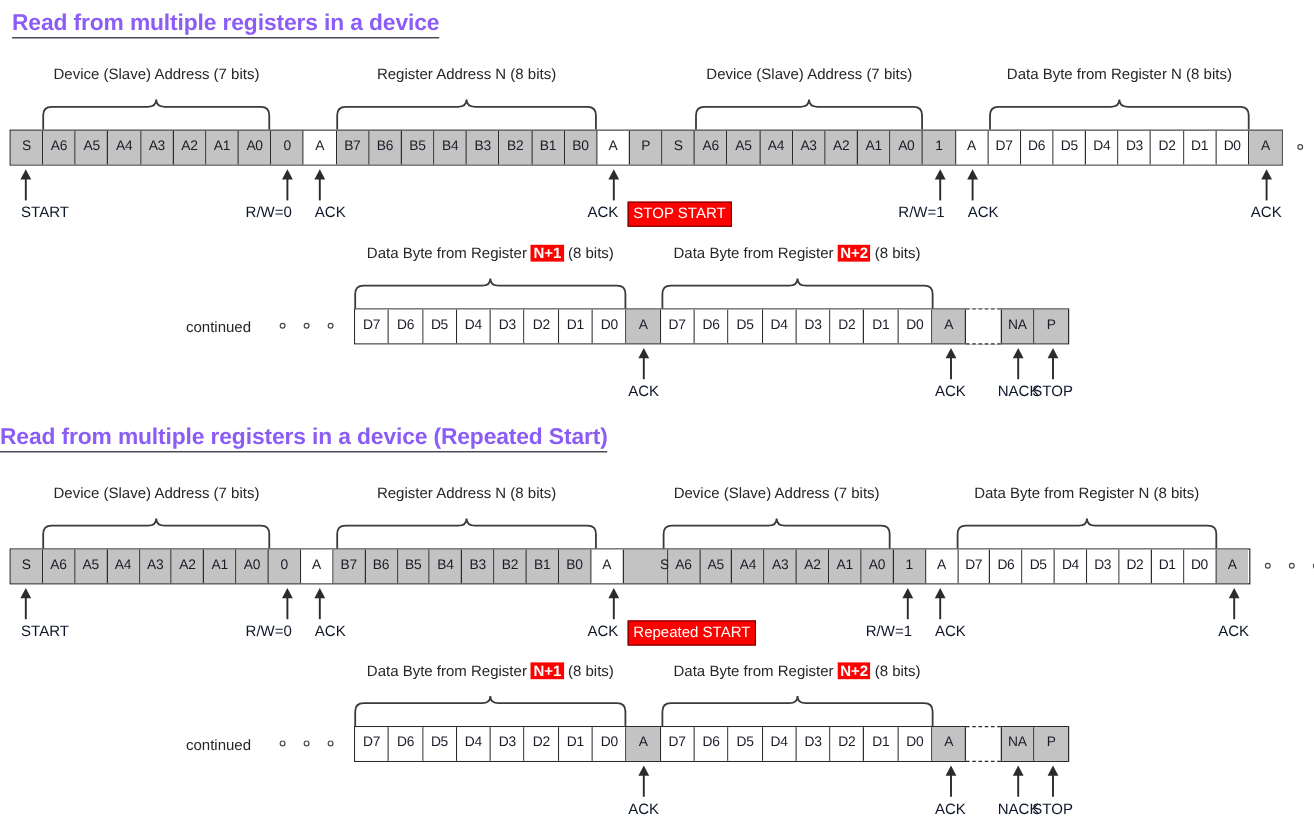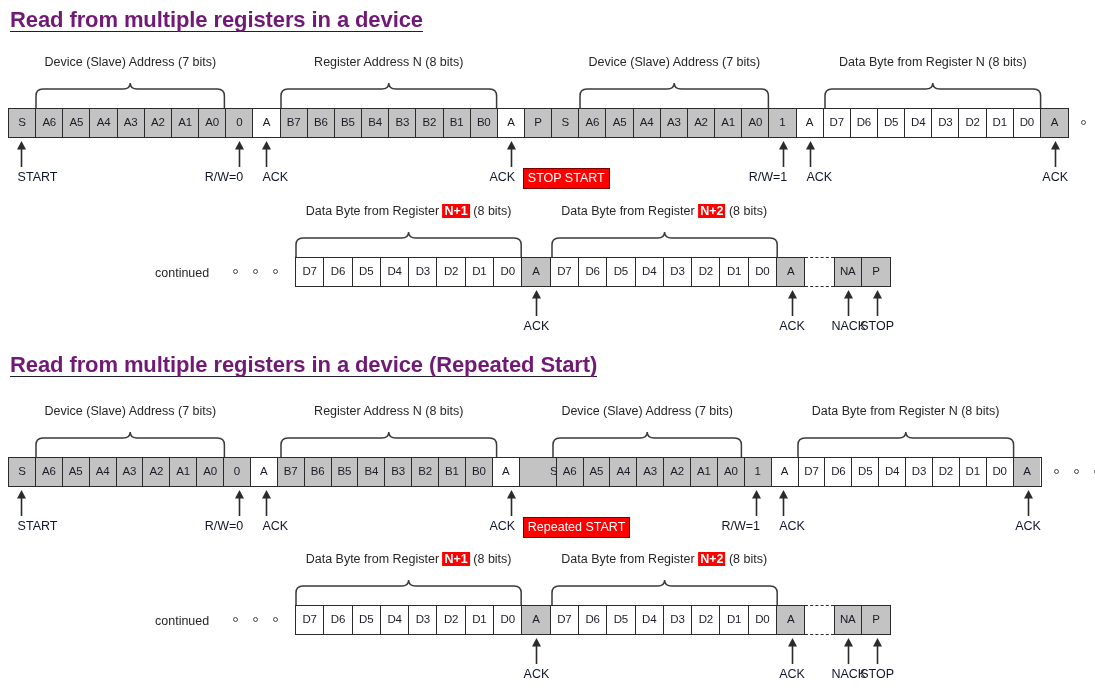--- a/index.html
+++ b/index.html
@@ -8,23 +8,23 @@
     background:#ffffff;
     font-family:"Liberation Sans", sans-serif;
     color:#262626;
     position:relative;
     overflow:hidden;
   }
   .abs{position:absolute;}
 
   
   .diagram-title{
-    font-size:22px;
+    font-size:19px;
     font-weight:600;
-    color:#701a75;
+    color:#8b5cf6;
     letter-spacing:-0.1px;
     white-space:nowrap;
     border-bottom:1.6px solid #1f1f2e;
     padding-bottom:1px;
     line-height:20px;
   }
 
   
   .frame{
     position:absolute;
@@ -300,21 +300,21 @@
       </svg>
     </div>
     <div class="callout" style="top: 319px; left: 848.8px; transform: translateX(-50%);">NACK</div>
     <div class="arrow" style="left: 871.7px; top: 290px;">
       <svg width="11" height="26" viewBox="0 0 11 26">
         <path d="M 5.5,26 L 5.5,7" stroke="#2b2b2b" stroke-width="1.6"></path>
         <path d="M 5.5,0 L 10,8.5 L 1,8.5 Z" fill="#2b2b2b"></path>
       </svg>
     </div>
     <div class="callout" style="top: 319px; left: 877.2px; transform: translateX(-50%);">STOP</div>
-    <div class="diagram-title abs" style="left: 10px; top: 355px; display: inline-block;">Read from multiple registers in a device (Repeated Start)</div>
+    <div class="diagram-title abs" style="left: 0; top: 355px; display: inline-block;">Read from multiple registers in a device (Repeated Start)</div>
     <div class="frame" style="left: 8px; top: 457px; height: 30px; width: 1033.6px;">
       <div class="cell gray" style="width: 27.2px;">S</div>
       <div class="cell gray" style="width: 27.2px;">A6</div>
       <div class="cell gray" style="width: 27.2px;">A5</div>
       <div class="cell gray" style="width: 27.2px;">A4</div>
       <div class="cell gray" style="width: 27.2px;">A3</div>
       <div class="cell gray" style="width: 27.2px;">A2</div>
       <div class="cell gray" style="width: 27.2px;">A1</div>
       <div class="cell gray" style="width: 27.2px;">A0</div>
       <div class="cell gray" style="width: 27.2px;">0</div>

